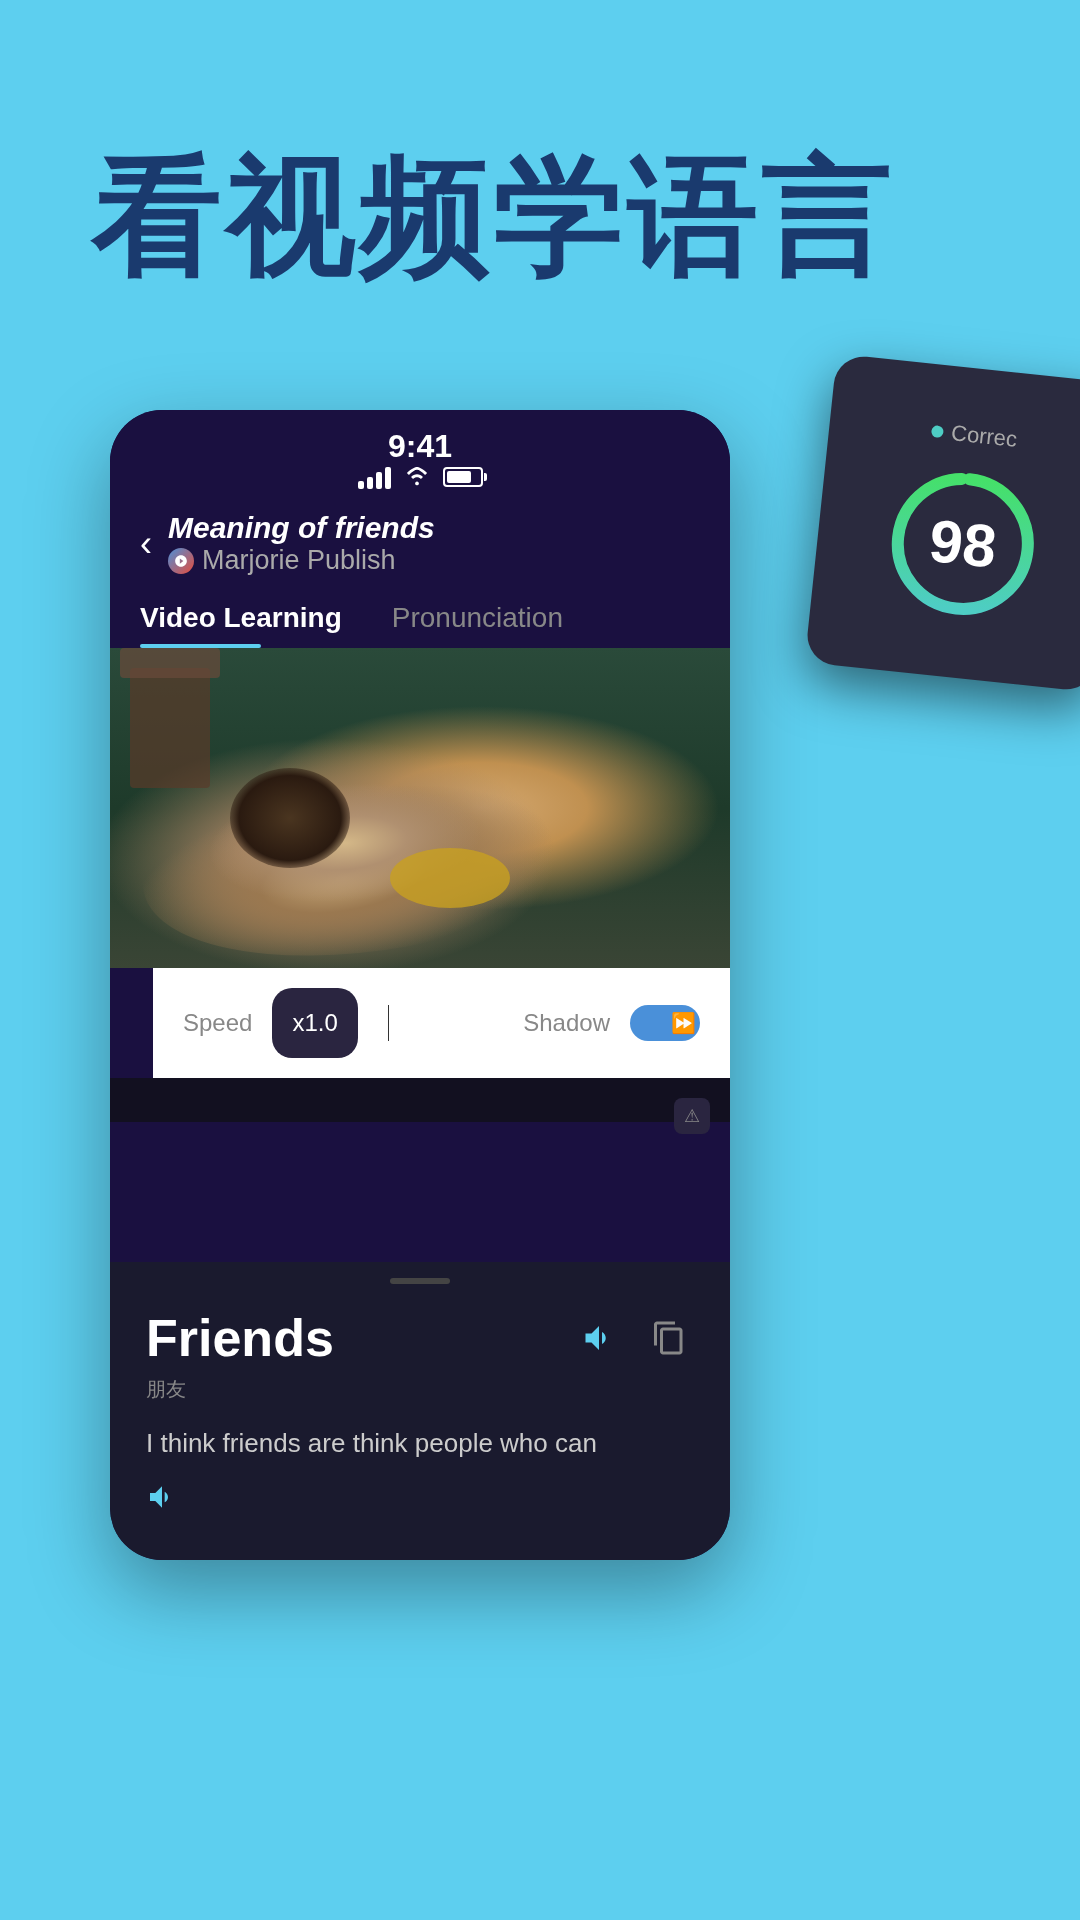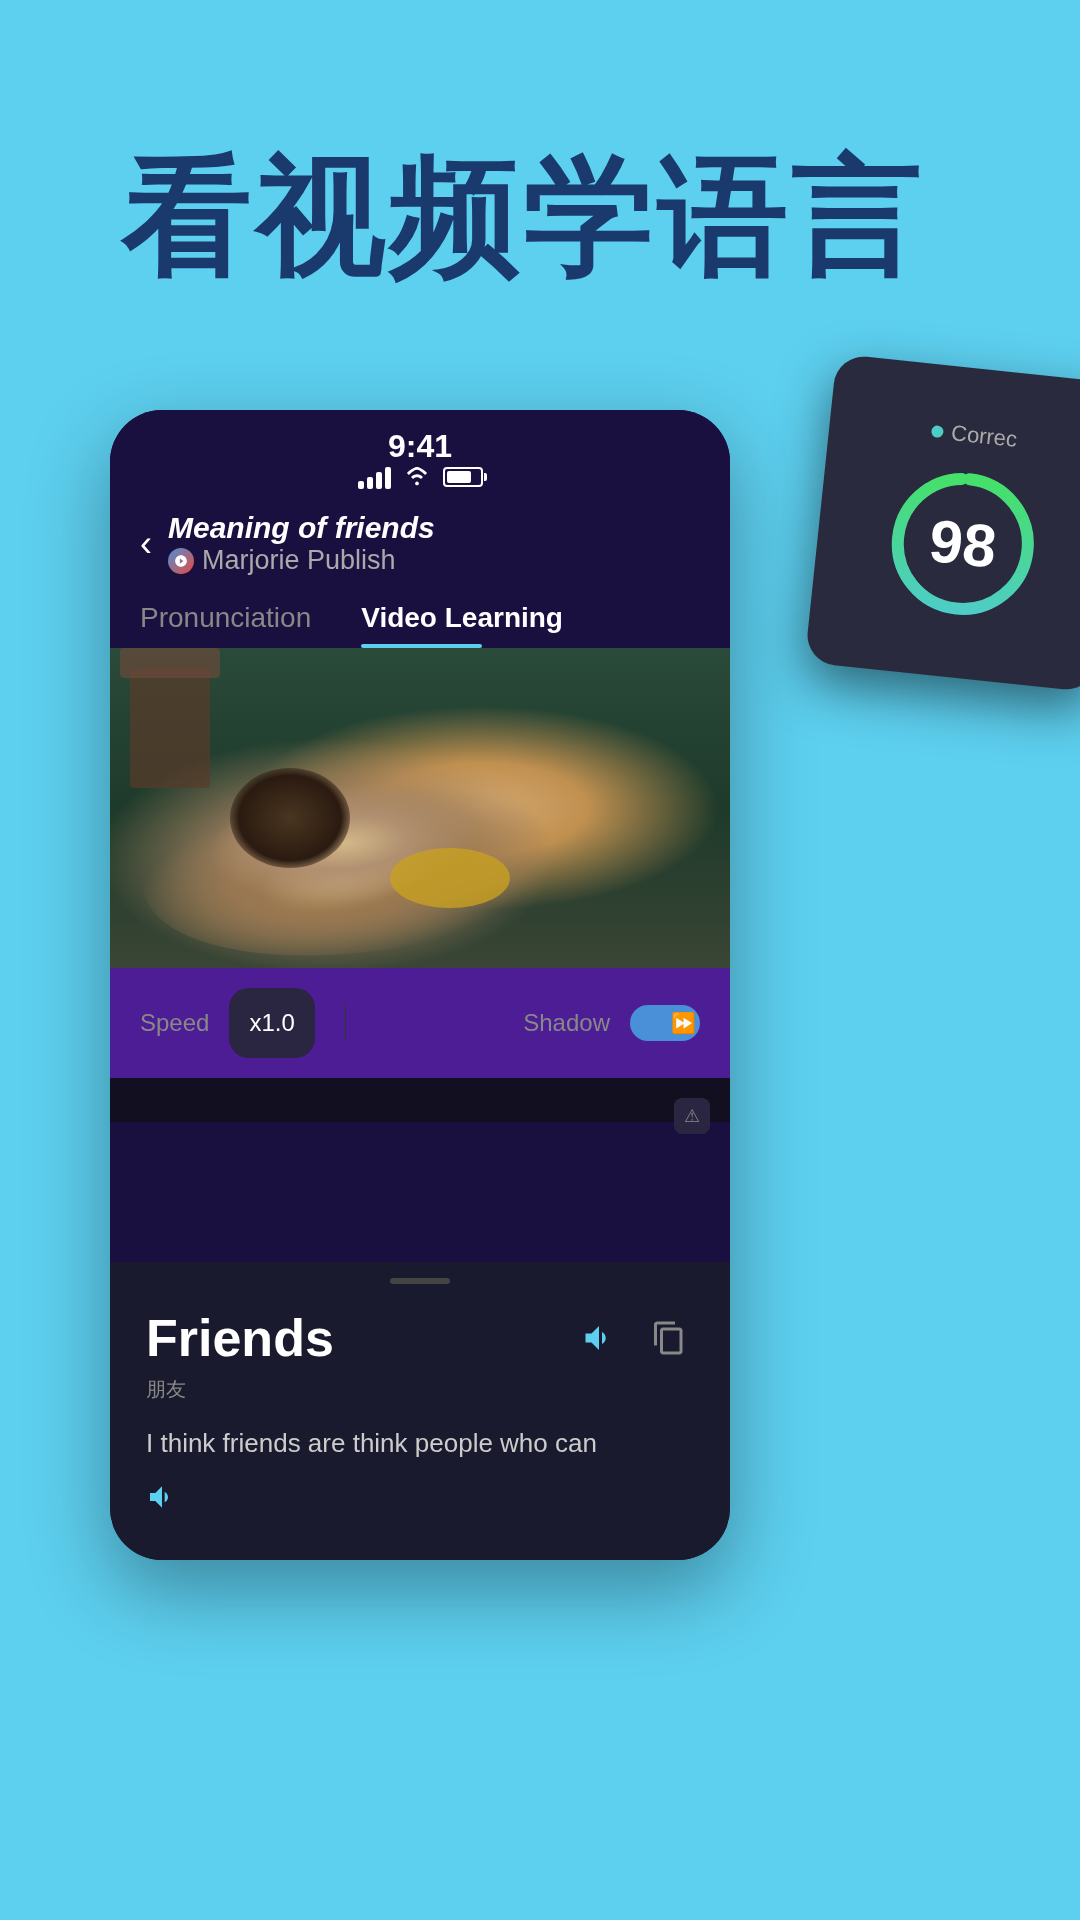--- a/index.html
+++ b/index.html
@@ -10,21 +10,21 @@
       height: 1920px;
       background-color: #5dcfef;
       font-family: -apple-system, BlinkMacSystemFont, 'Segoe UI', sans-serif;
       overflow: hidden;
       position: relative;
     }
 
     .hero-title {
       position: absolute;
       top: 130px;
-      left: 122px;
+      left: 92px;
       font-size: 130px;
       font-weight: 700;
       color: #1a3a6e;
       letter-spacing: 4px;
     }
 
     .phone-container {
       position: absolute;
       top: 410px;
       left: 110px;
@@ -211,22 +211,23 @@
         radial-gradient(ellipse at 35% 65%, #c8b090 0%, #a08060 15%, transparent 40%),
         radial-gradient(ellipse at 60% 50%, #d4a870 0%, #c09050 20%, transparent 45%),
         linear-gradient(180deg, #2a4a3a 0%, #1e3a2a 50%, #3a4535 100%);
     }
 
     
     .controls-bar {
       display: flex;
       align-items: center;
       padding: 20px 30px;
-      background: #4c1d95;
+      background: #ffffff;
       gap: 20px;
+      margin-left: 43px;
     }
 
     .speed-label {
       font-size: 24px;
       color: #888;
     }
 
     .speed-badge {
       background: #2a2540;
       border-radius: 20px;
@@ -458,22 +459,22 @@
           <svg width="14" height="14" viewBox="0 0 24 24" fill="white">
             <path d="M12 2C6.48 2 2 6.48 2 12s4.48 10 10 10 10-4.48 10-10S17.52 2 12 2zm-2 14.5v-9l6 4.5-6 4.5z"></path>
           </svg>
         </div>
         <span>Marjorie Publish</span>
       </div>
     </div>
   </div>
 
   <div class="tabs-row">
+    <div class="tab active">Video Learning</div>
     <div class="tab">Pronunciation</div>
-    <div class="tab active">Video Learning</div>
   </div>
 
   <div class="video-area">
     <div class="video-scene">
       <div class="video-figure"></div>
 
       <div style="position:absolute;bottom:20px;left:30px;width:500px;height:200px;
                   background:radial-gradient(ellipse at 40% 60%, #c8a878 0%, #9a7850 20%, transparent 50%);
                   border-radius:50%;transform:rotate(-10deg);"></div>
       <div style="position:absolute;bottom:50px;left:60px;width:350px;height:150px;

